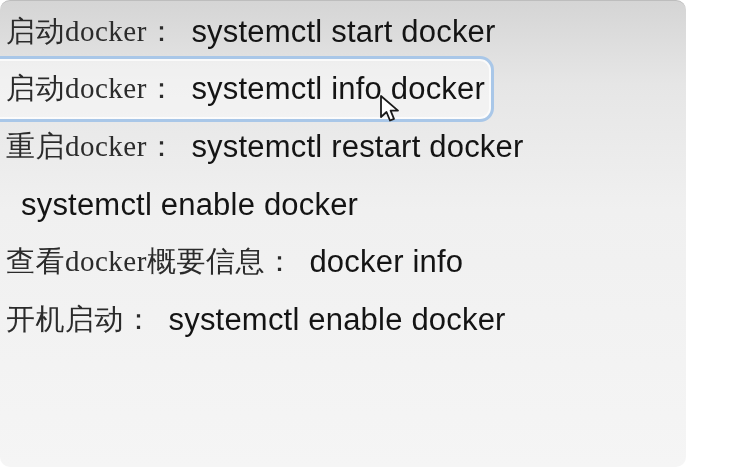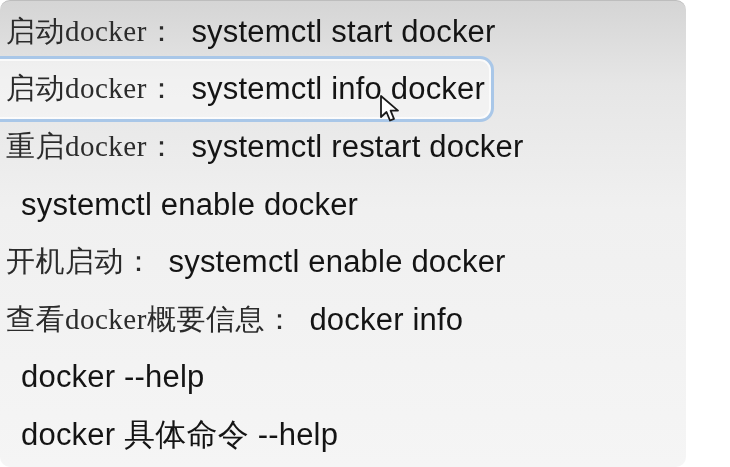--- a/index.html
+++ b/index.html
@@ -65,32 +65,30 @@
       <span class="en">systemctl info docker</span>
     </div>
     <div class="row">
       <span class="zh">重启docker：</span>
       <span class="en">systemctl restart docker</span>
     </div>
     <div class="row">
       <span class="en">systemctl enable docker</span>
     </div>
     <div class="row">
+      <span class="zh">查看docker概要信息：</span>
+      <span class="en">docker info</span>
+    </div>
+    <div class="row">
       <span class="zh">开机启动：</span>
       <span class="en">systemctl enable docker</span>
     </div>
     <div class="row">
-      <span class="zh">查看docker概要信息：</span>
-      <span class="en">docker info</span>
     </div>
     <div class="row">
-      <span class="en">docker --help</span>
-    </div>
-    <div class="row">
-      <span class="en">docker 具体命令 --help</span>
     </div>
   </div>
 
   <svg class="cursor" viewBox="0 0 26 30" xmlns="http://www.w3.org/2000/svg">
     <path d="M3,2 L3,23 L8.5,18 L12,26.5 L16,24.8 L12.6,16.6 L20,16.6 Z" fill="#ffffff" stroke="#1a1a1a" stroke-width="1.8" stroke-linejoin="round"></path>
   </svg>
 
 </div>
 
 </body></html>

